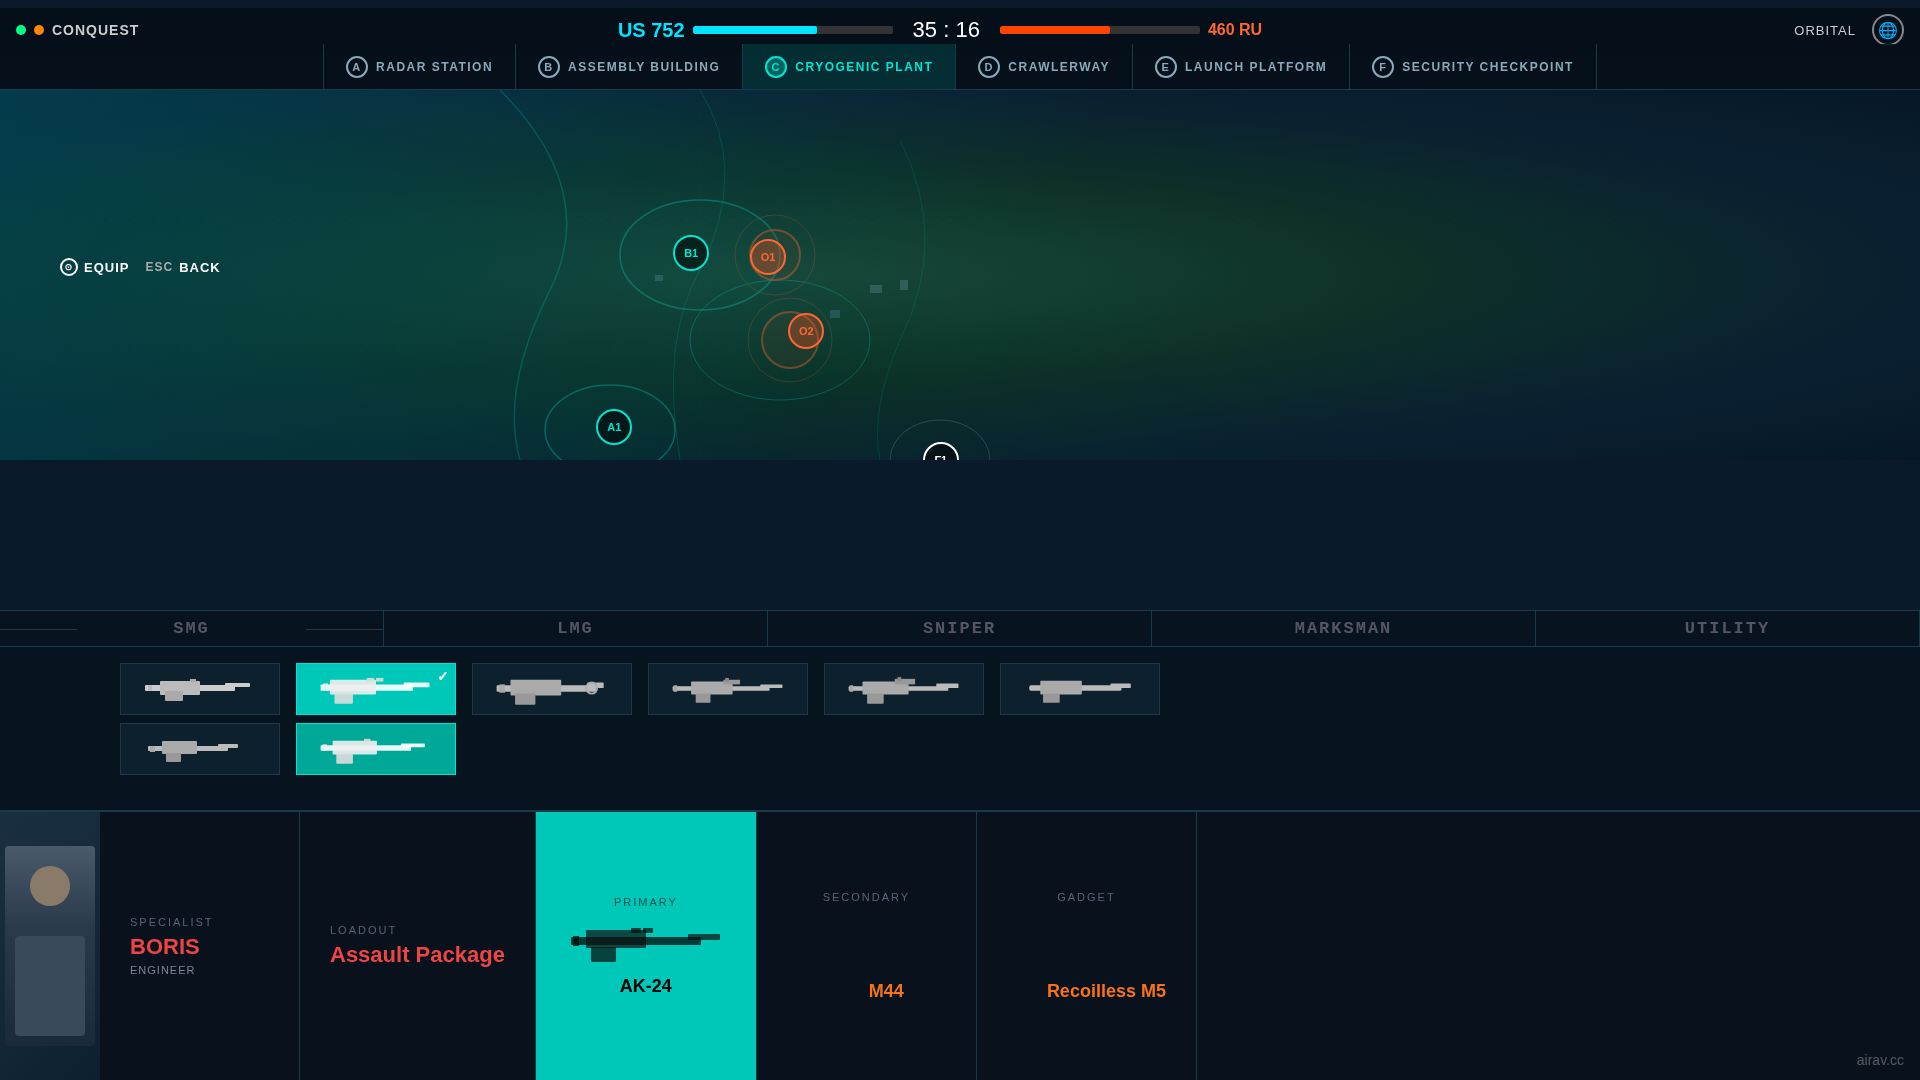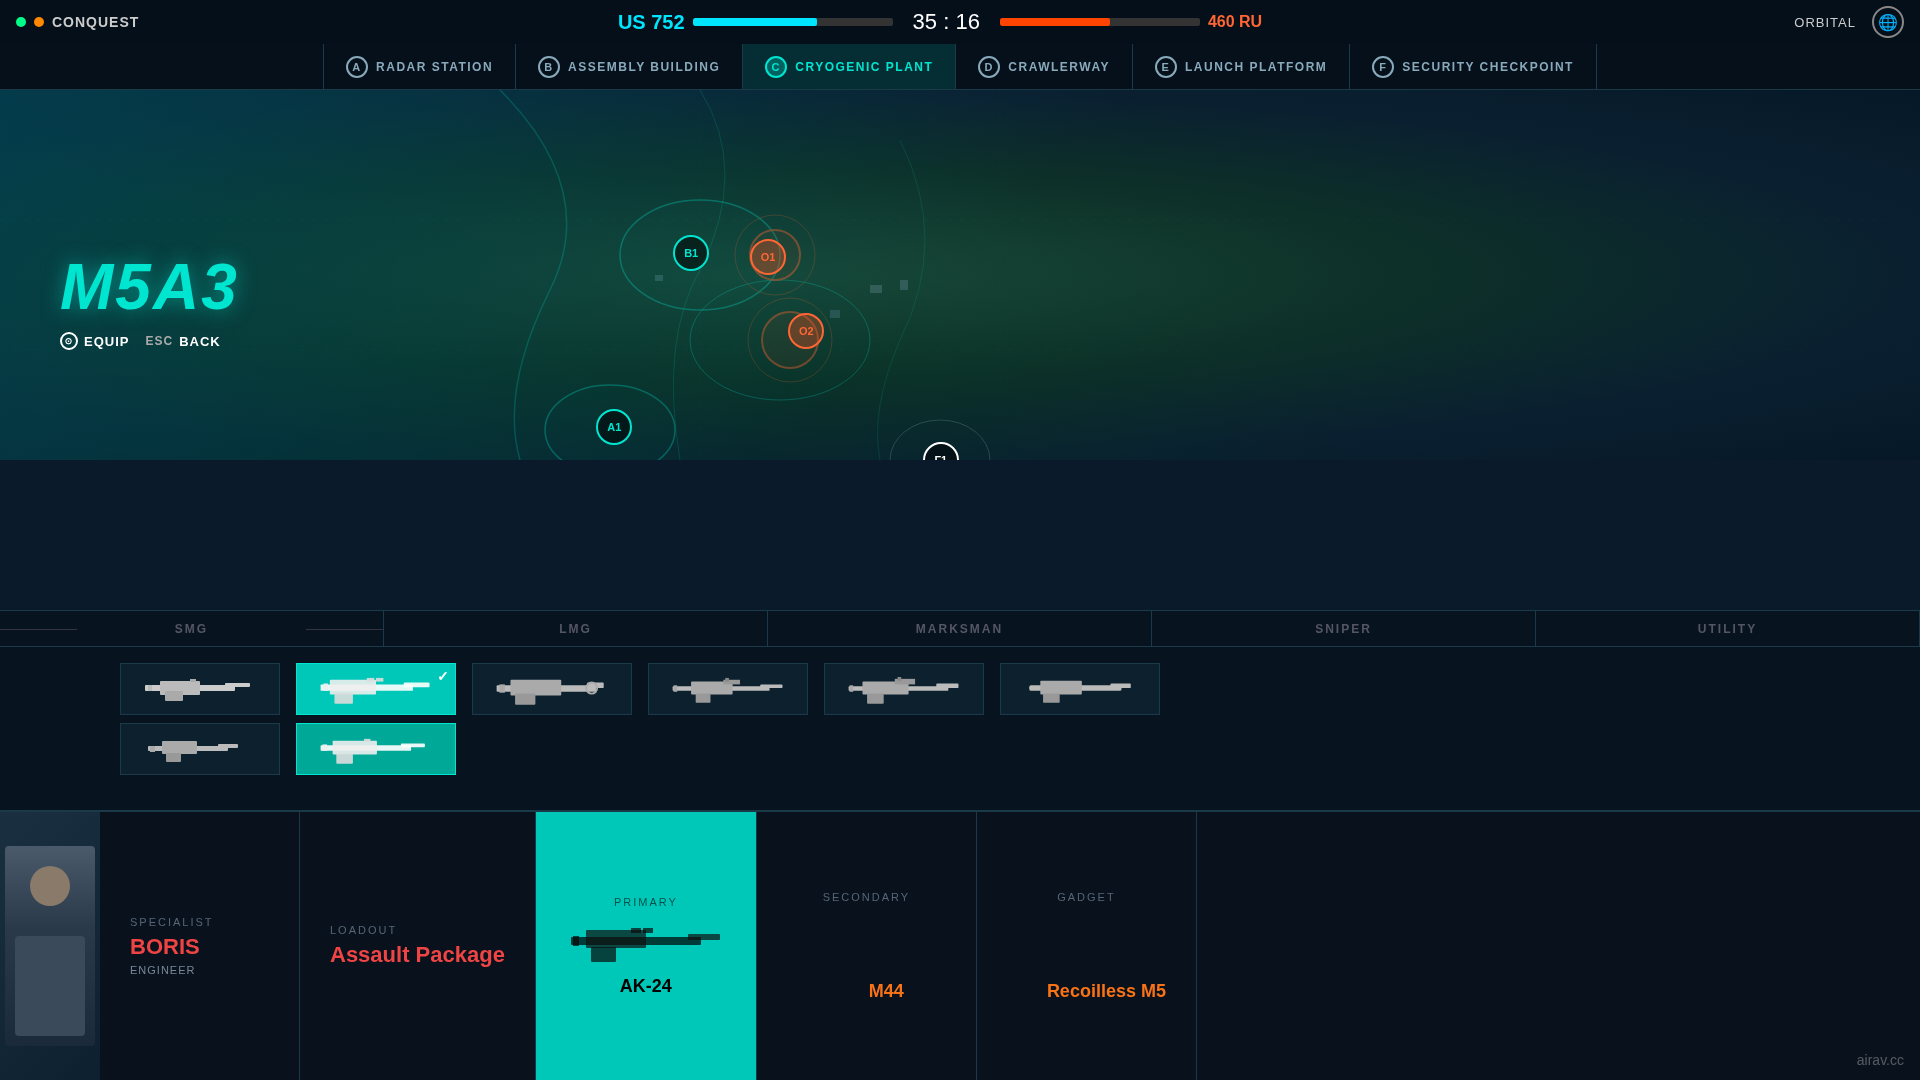--- a/index.html
+++ b/index.html
@@ -9,21 +9,21 @@
       overflow: hidden;
       background: #0a1a2a;
       font-family: 'Arial', sans-serif;
       color: #fff;
       position: relative;
     }
 
     
     #top-bar {
       position: absolute;
-      top: 0; left: 0; right: 0;
+      top: 8px; left: 0; right: 0;
       height: 44px;
       background: rgba(5,15,25,0.95);
       display: flex;
       align-items: center;
       z-index: 100;
       text-align: right;
     }
     #top-left {
       display: flex;
       align-items: center;
@@ -261,27 +261,28 @@
     #weapon-tabs {
       display: flex;
       height: 36px;
       border-bottom: 1px solid #1a3a4a;
     }
     .weapon-tab {
       flex: 1;
       display: flex;
       align-items: center;
       justify-content: center;
-      font-size: 12px;
+      font-size: 17px;
       font-weight: bold;
       letter-spacing: 2px;
       color: #556;
       border-right: 1px solid #1a3a4a;
       cursor: pointer;
       position: relative;
+      font-family: Liberation Mono, monospace;
     }
     .weapon-tab.active {
       color: #00e5d0;
     }
     .weapon-tab::after {
       content: '';
       position: absolute;
       bottom: 0; left: 20%; right: 20%;
       height: 2px;
     }
@@ -593,21 +594,20 @@
     </div>
     <div class="map-marker" style="left:32%;top:91%">
       <div class="marker-circle marker-team-a1">A1</div>
     </div>
 
     <div class="map-marker" style="left:49%;top:100%">
       <div class="marker-circle marker-team-f1">F1</div>
     </div>
 
     <div id="weapon-name-display">
-      <div id="weapon-name-text">M5A3</div>
       <div id="weapon-actions">
         <div class="action-btn">
           <div class="action-key-circle">⊙</div>
           <span>EQUIP</span>
         </div>
         <div class="action-btn">
           <span style="color:#aaa;font-size:12px">ESC</span>
           <span>BACK</span>
         </div>
       </div>
@@ -619,24 +619,24 @@
   <div id="weapon-tabs">
     <div class="weapon-tab">
       <span class="tab-line tab-line-left"></span>
       <span>SMG</span>
       <span class="tab-line tab-line-right"></span>
     </div>
     <div class="weapon-tab">
       <span>LMG</span>
     </div>
     <div class="weapon-tab">
+      <span>SNIPER</span>
+    </div>
+    <div class="weapon-tab">
       <span>MARKSMAN</span>
-    </div>
-    <div class="weapon-tab">
-      <span>SNIPER</span>
     </div>
     <div class="weapon-tab">
       <span>UTILITY</span>
     </div>
   </div>
   <div id="weapon-grid">
 
     <div class="weapon-category">
       <div class="weapon-card">
         <svg viewBox="0 0 120 36">

